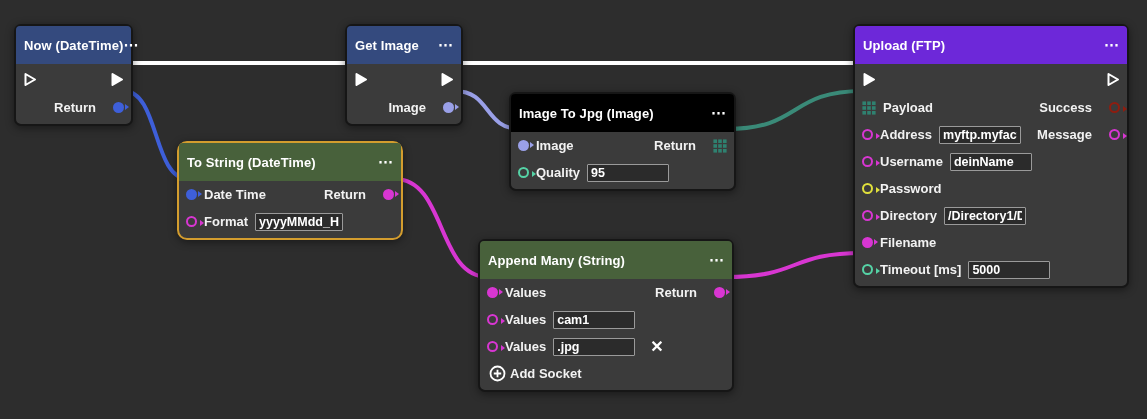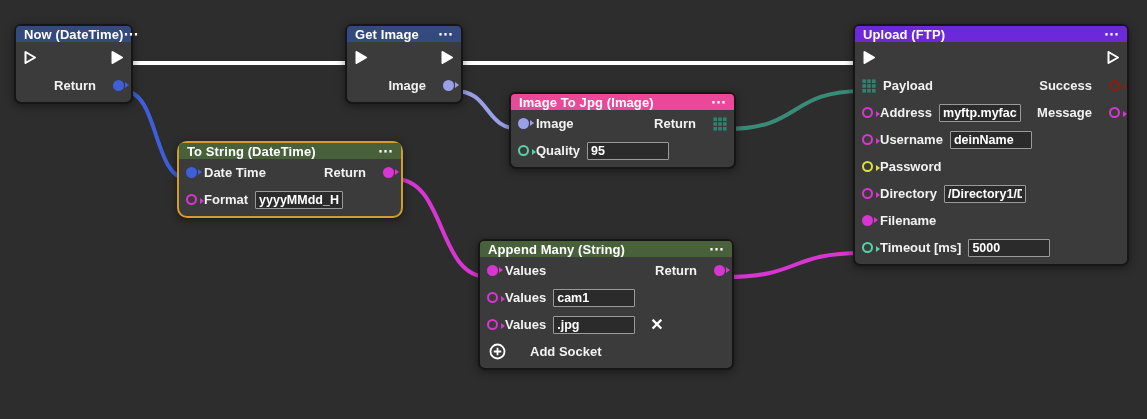--- a/index.html
+++ b/index.html
@@ -2,42 +2,42 @@
 <html><head>
 <meta charset="utf-8">
 <style>
   html,body{margin:0;padding:0;background:#2d2d2d;}
   body{font-family:"Liberation Sans",sans-serif;}
   .canvas{position:relative;width:1147px;height:419px;background:#2d2d2d;overflow:hidden;}
   #wires{position:absolute;left:0;top:0;z-index:1;}
   .node{position:absolute;box-sizing:border-box;background:#3b3b3b;border:2px solid #161616;
         border-radius:7px;z-index:2;box-shadow:0 2px 8px rgba(0,0,0,.45);padding-bottom:3px;}
   .node.selected{border-color:#d39d2e;}
-  .header{display:flex;align-items:center;height:16px;padding:0 8px;border-radius:4px 4px 0 0;
+  .header{display:flex;align-items:center;height:22px;padding:8px 8px;border-radius:4px 4px 0 0;
           color:#fff;font-size:13px;font-weight:700;letter-spacing:.1px;}
   .menu{margin-left:auto;color:#fff;font-weight:700;font-size:15px;cursor:pointer;line-height:22px;}
   .row{display:flex;align-items:center;height:27px;padding:0 7px;gap:7px;color:#f2f2f2;
        font-size:13px;font-weight:700;}
   .exec-row{height:30px;padding:0 6px;}
   .right{margin-left:auto;display:flex;align-items:center;gap:17px;}
   .lbl{white-space:nowrap;}
   .sock{width:11px;height:11px;border-radius:50%;flex:none;position:relative;background:var(--c);}
   .sock.hollow{box-sizing:border-box;border:2.5px solid var(--c);background:transparent;}
   .sock::after{content:"";position:absolute;left:12px;top:2px;
        border-left:4px solid var(--c);border-top:3.5px solid transparent;border-bottom:3.5px solid transparent;}
   .exec{flex:none;display:flex;align-items:center;}
   .exec svg path.f{fill:#fff;stroke:#fff;stroke-width:2;stroke-linejoin:round;}
   .exec svg path.h{fill:none;stroke:#fff;stroke-width:2;stroke-linejoin:round;}
   .gridicon{flex:none;display:flex;align-items:center;position:relative;}
   .gridicon rect{fill:var(--c);}
   .textbox{box-sizing:border-box;width:82px;height:18px;background:#2b2b2b;border:1px solid #9a9a9a;
        border-radius:1px;color:#fff;font-family:"Liberation Sans",sans-serif;font-size:12.5px;
        font-weight:700;padding:0 3px;outline:none;}
   .xbtn{color:#fff;font-size:16px;font-weight:700;margin-left:8px;cursor:pointer;line-height:16px;}
-  .addsock{display:flex;align-items:center;gap:24px;padding-left:2px;cursor:pointer;}
+  .addsock{display:flex;align-items:center;gap:4px;padding-left:2px;cursor:pointer;}
 </style>
 </head>
 <body>
 
 <div class="canvas">
   <svg id="wires" width="1147" height="419">
       <path d="M125 63 L355 63" stroke="#ffffff" stroke-width="4" fill="none" stroke-linecap="round"></path>
       <path d="M455 63 L865 63" stroke="#ffffff" stroke-width="4" fill="none" stroke-linecap="round"></path>
       <path d="M124 91 C159.2 91, 152.8 179, 188 179" stroke="#3e5fd9" stroke-width="4" fill="none" stroke-linecap="round"></path>
       <path d="M455 91 C490.75 91, 484.25 129, 520 129" stroke="#9aa0e8" stroke-width="4" fill="none" stroke-linecap="round"></path>
@@ -94,21 +94,21 @@
     </div>
     <div class="row">
       <span class="right">
         <span class="lbl">Image</span>
         <span class="sock" style="--c: #9aa0e8;"></span>
       </span>
     </div>
   </div>
 
   <div class="node" style="left:509px;top:92px;width:227px">
-    <div class="header" style="background: #ec4899;">
+    <div class="header" style="background: #000000;">
       <span class="lbl">Image To Jpg (Image)</span>
       <span class="menu">⋯</span>
     </div>
     <div class="row">
       <span class="sock" style="--c: #9aa0e8;"></span>
       <span class="lbl">Image</span>
       <span class="right">
         <span class="lbl">Return</span>
         <span class="gridicon" style="--c: #2f8170;">
           <svg width="14" height="14" viewBox="0 0 14 14">

